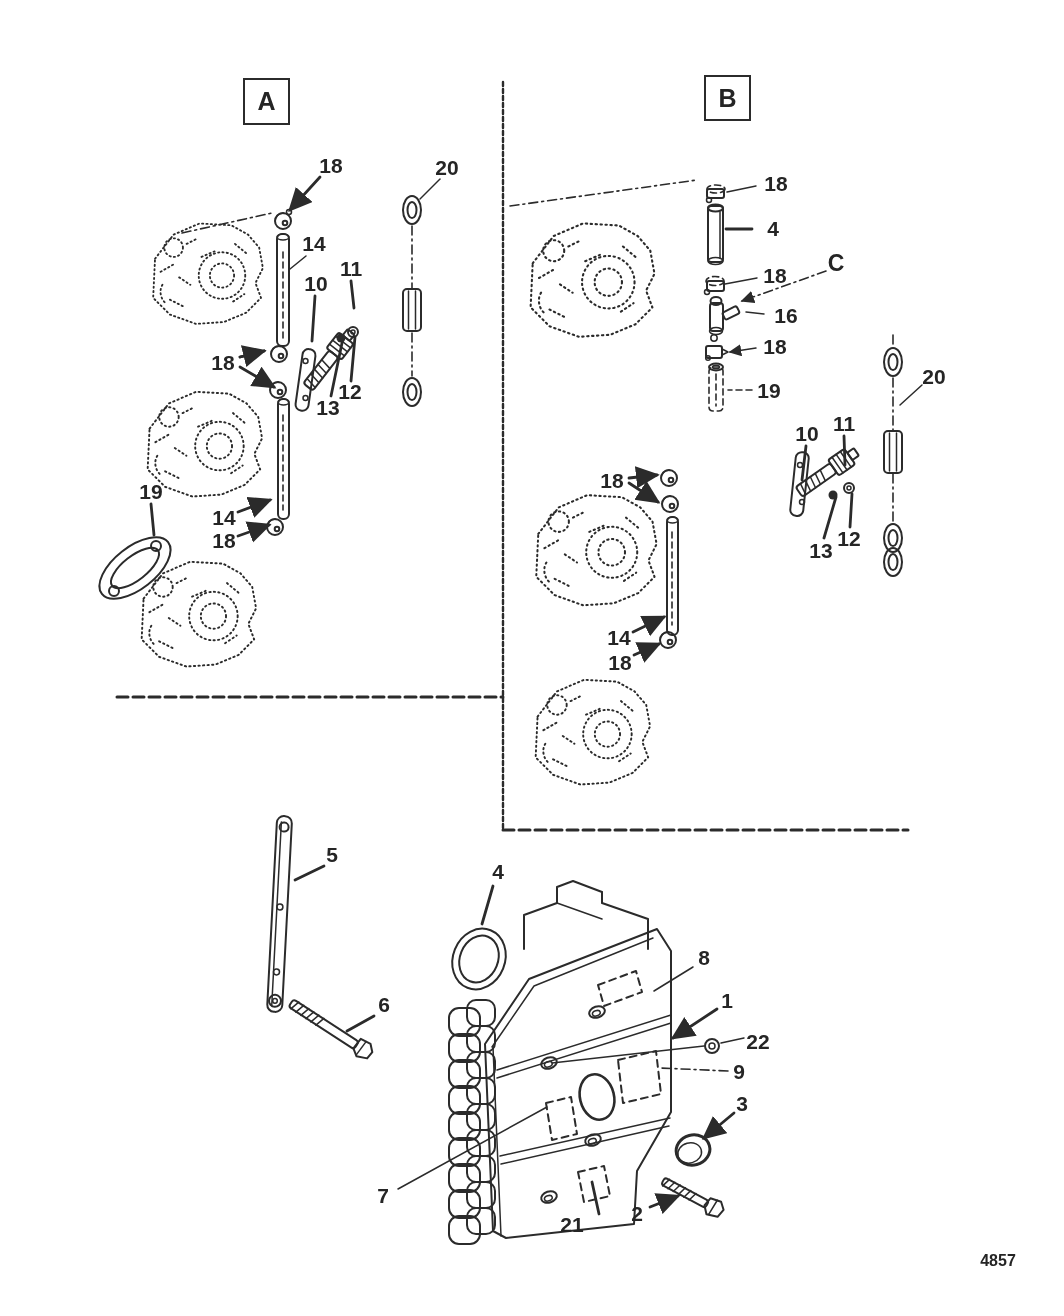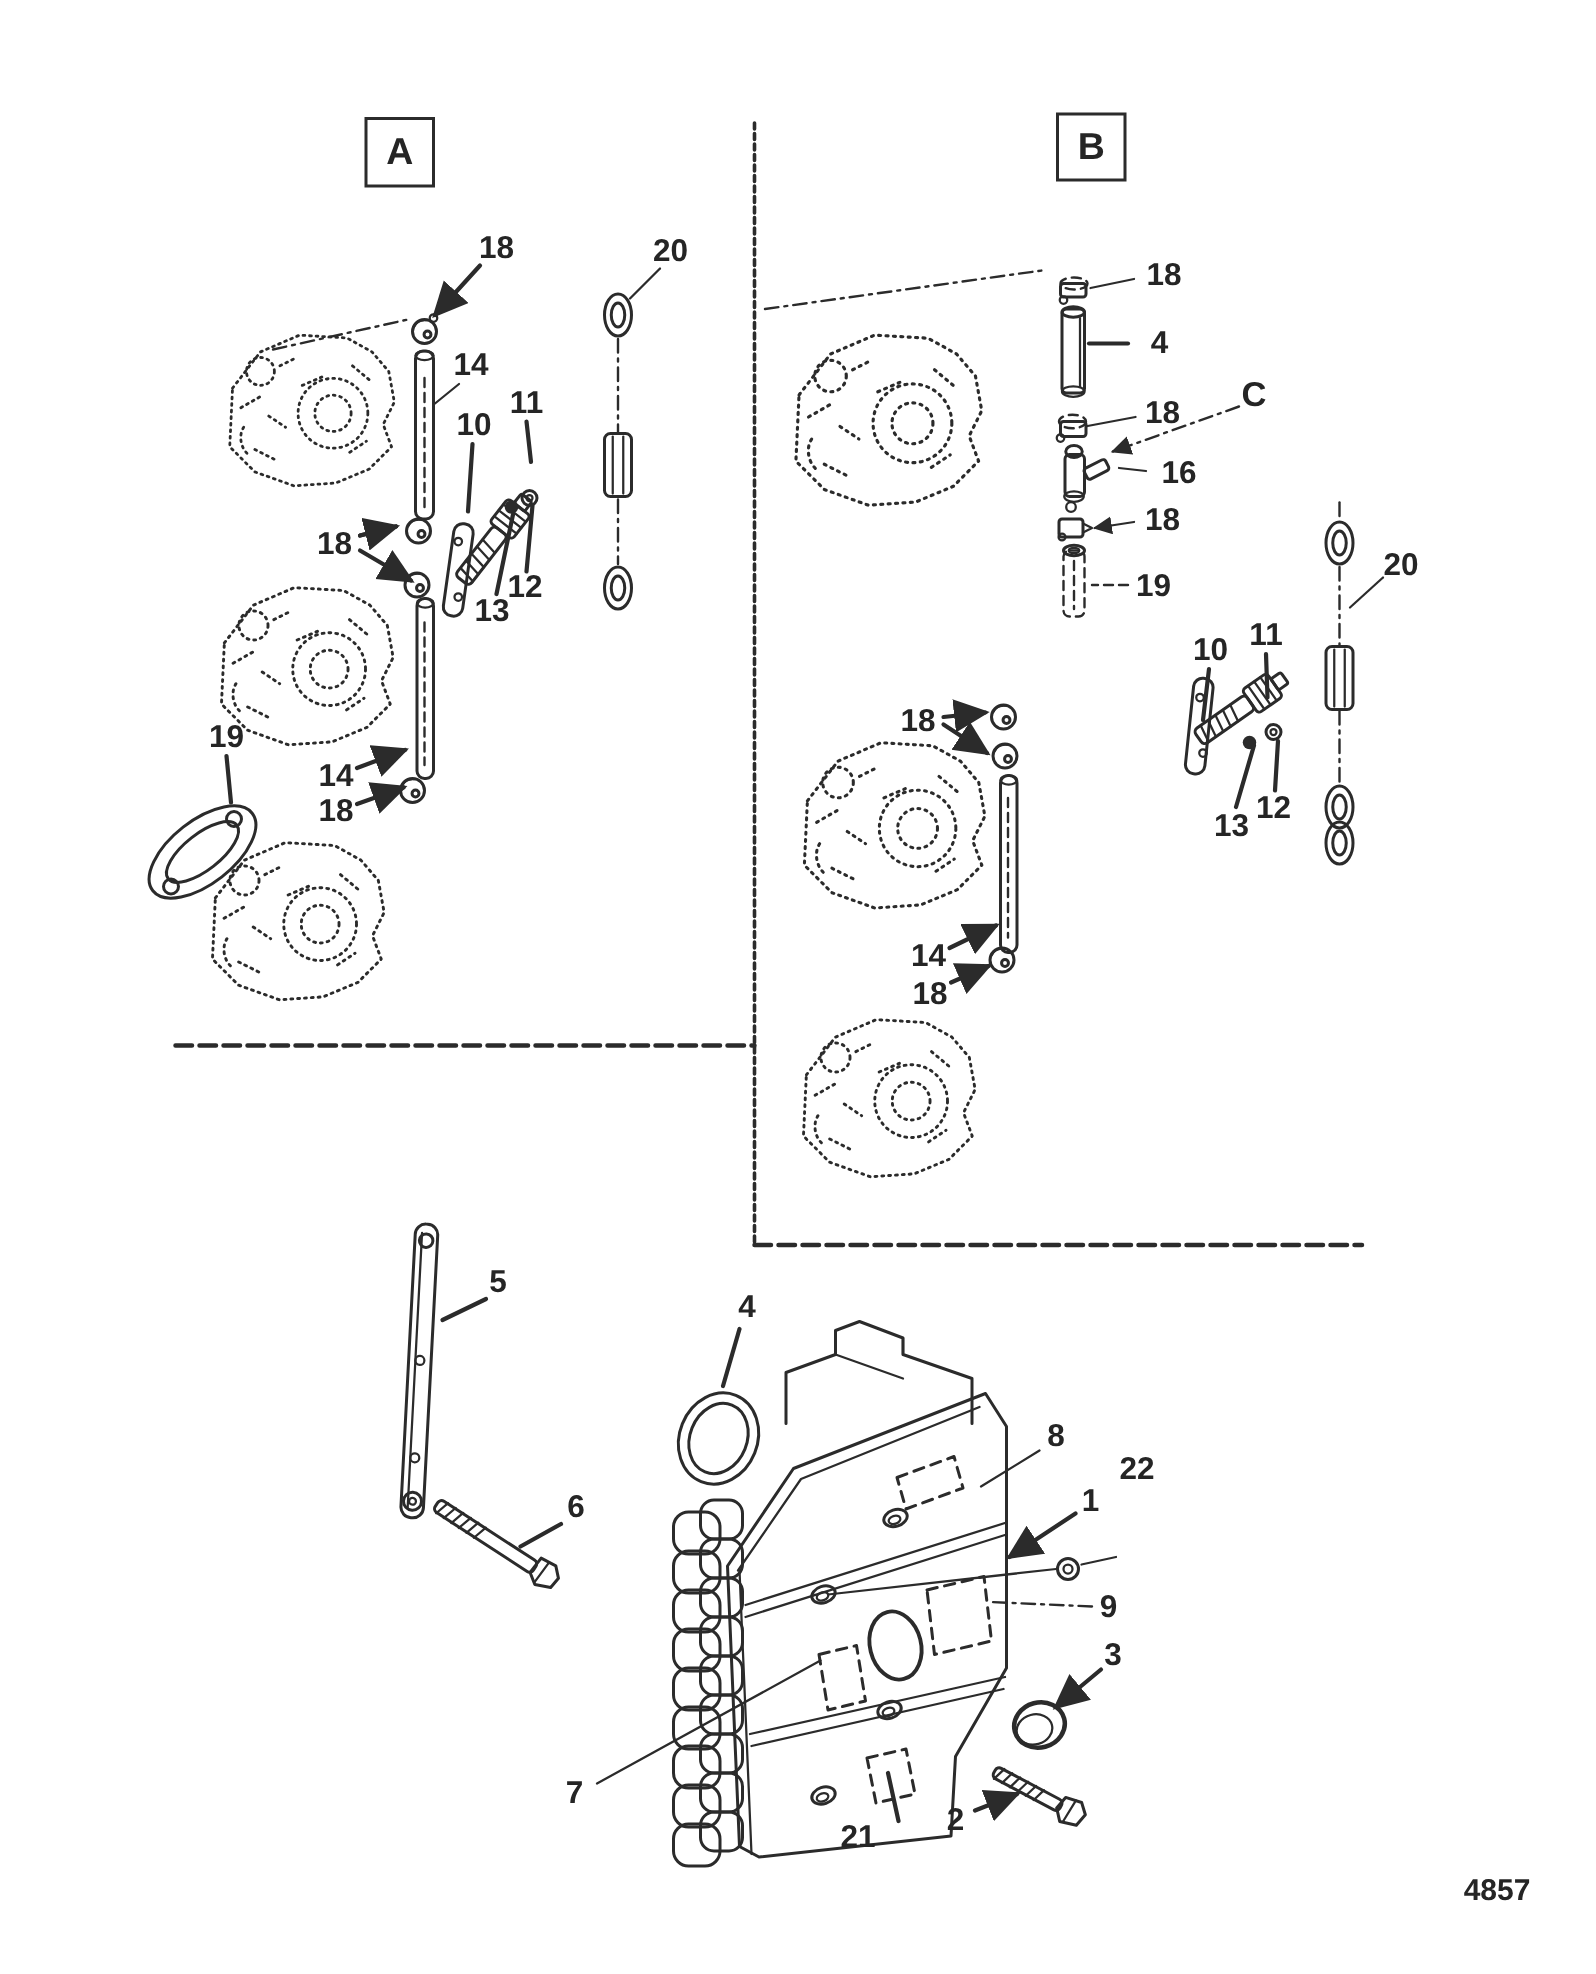--- a/index.html
+++ b/index.html
@@ -15,21 +15,21 @@
   .dsh{stroke-dasharray:7 5;}
   .dshthin{stroke-dasharray:6 4;stroke-width:1.6;}
   .bord{stroke-dasharray:11 5;stroke-width:3;}
   .vbord{stroke-dasharray:4 3;stroke-width:2.4;}
   .fillb{fill:#2b2b2b;stroke:none;}
   .co{position:absolute;transform:translate(-50%,-50%);font-weight:700;font-size:21px;
       color:#252525;letter-spacing:0px;white-space:nowrap;}
   .ctag{font-size:23px;}
   .tagbox{position:absolute;border:2px solid #2b2b2b;display:flex;align-items:center;
       justify-content:center;font-weight:700;font-size:25px;color:#252525;background:#fff;}
-  .fignum{position:absolute;transform:translate(-50%,-50%);font-weight:700;font-size:20px;color:#252525;}
+  .fignum{position:absolute;transform:translate(-50%,-50%);font-weight:700;font-size:16px;color:#252525;}
 </style>
 </head>
 <body>
 
 <div class="stage">
 
 <svg width="1064" height="1316" viewBox="0 0 1064 1316">
   <defs>
     <marker id="arr" markerWidth="9" markerHeight="9" refX="7.5" refY="4" orient="auto">
       <path d="M0,0 L8.5,4 L0,8 Z" style="fill:#2b2b2b;stroke:none"></path>
@@ -366,21 +366,21 @@
 <div class="co" style="left:849px;top:539px">12</div>
 <div class="co" style="left:612px;top:481px">18</div>
 <div class="co" style="left:619px;top:638px">14</div>
 <div class="co" style="left:620px;top:663px">18</div>
 
 <div class="co" style="left:332px;top:855px">5</div>
 <div class="co" style="left:498px;top:872px">4</div>
 <div class="co" style="left:384px;top:1005px">6</div>
 <div class="co" style="left:704px;top:958px">8</div>
 <div class="co" style="left:727px;top:1001px">1</div>
-<div class="co" style="left:758px;top:980px">22</div>
+<div class="co" style="left:758px;top:1042px">22</div>
 <div class="co" style="left:739px;top:1072px">9</div>
 <div class="co" style="left:742px;top:1104px">3</div>
 <div class="co" style="left:383px;top:1196px">7</div>
 <div class="co" style="left:572px;top:1225px">21</div>
 <div class="co" style="left:637px;top:1214px">2</div>
 
 <div class="fignum" style="left:998px;top:1261px">4857</div>
 
 </div>
 

